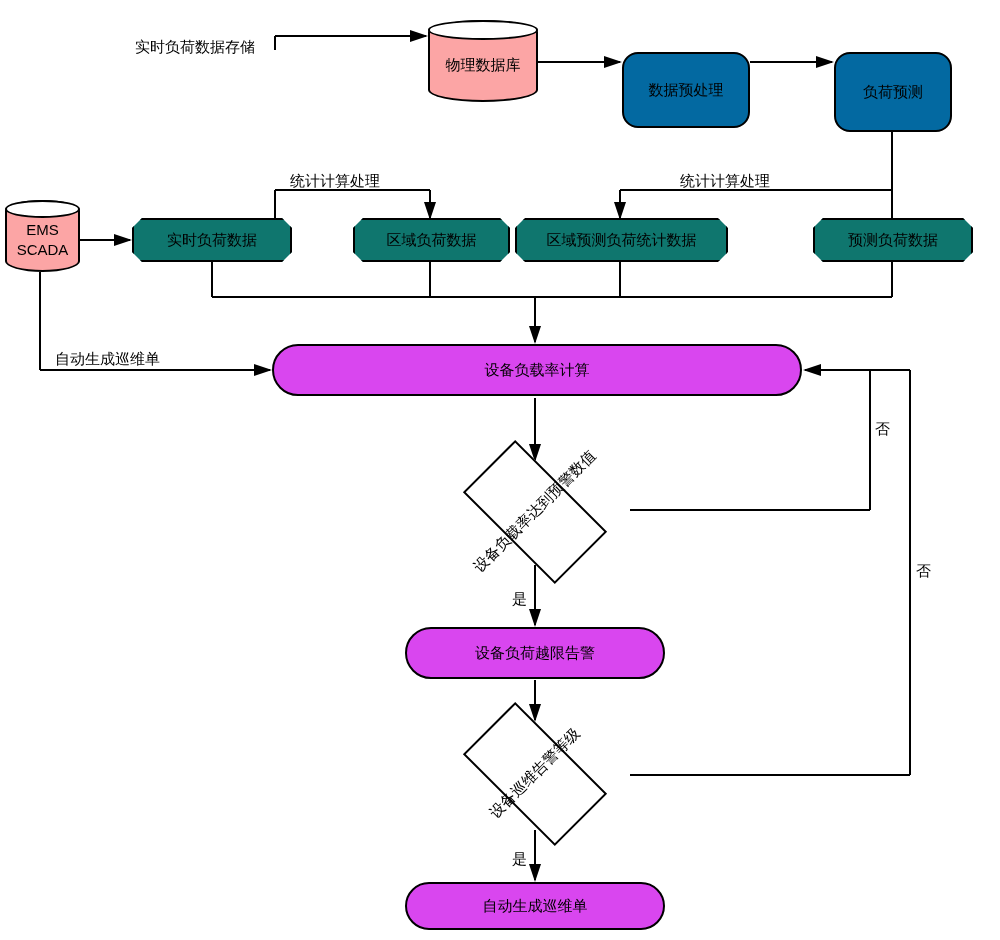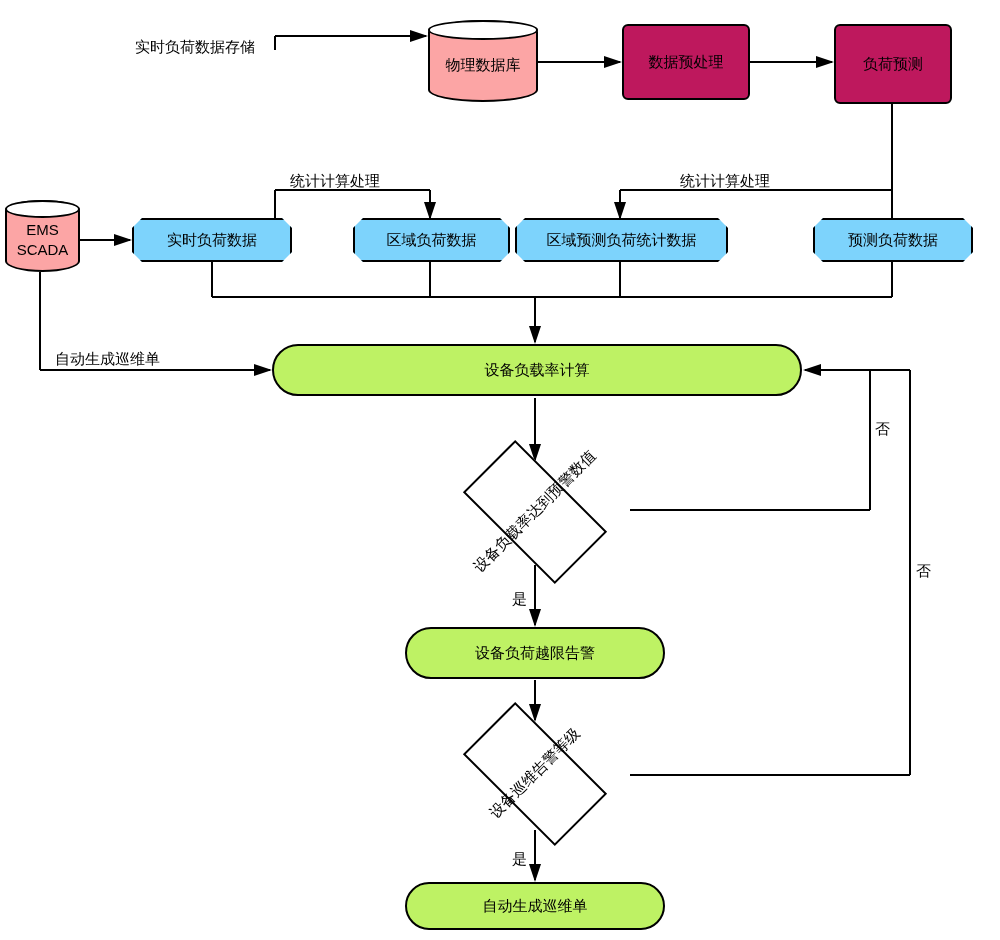--- a/index.html
+++ b/index.html
@@ -28,40 +28,41 @@
     }
     .db-label {
       position: absolute;
       width: 100%;
       text-align: center;
       top: 55%;
       transform: translateY(-50%);
       line-height: 1.3;
     }
     .rrect {
-      background: #be185d;
-      border: 2px solid #000;
-      border-radius: 6px;
+      background: #0369a1;
+      border: 2px solid #000;
+      border-radius: 16px;
       display: flex;
       align-items: center;
       justify-content: center;
       text-align: center;
+      margin-top: 28px;
     }
     .oct {
-      background: #7dd3fc;
+      background: #0f766e;
       border: 2px solid #000;
       clip-path: polygon(10px 0, calc(100% - 10px) 0, 100% 10px, 100% calc(100% - 10px), calc(100% - 10px) 100%, 10px 100%, 0 calc(100% - 10px), 0 10px);
       display: flex;
       align-items: center;
       justify-content: center;
       text-align: center;
       padding: 2px 6px;
     }
     .stadium {
-      background: #bef264;
+      background: #d946ef;
       border: 2px solid #000;
       border-radius: 999px;
       display: flex;
       align-items: center;
       justify-content: center;
       text-align: center;
     }
     .diamond {
       background: #fff;
       border: 2px solid #000;

